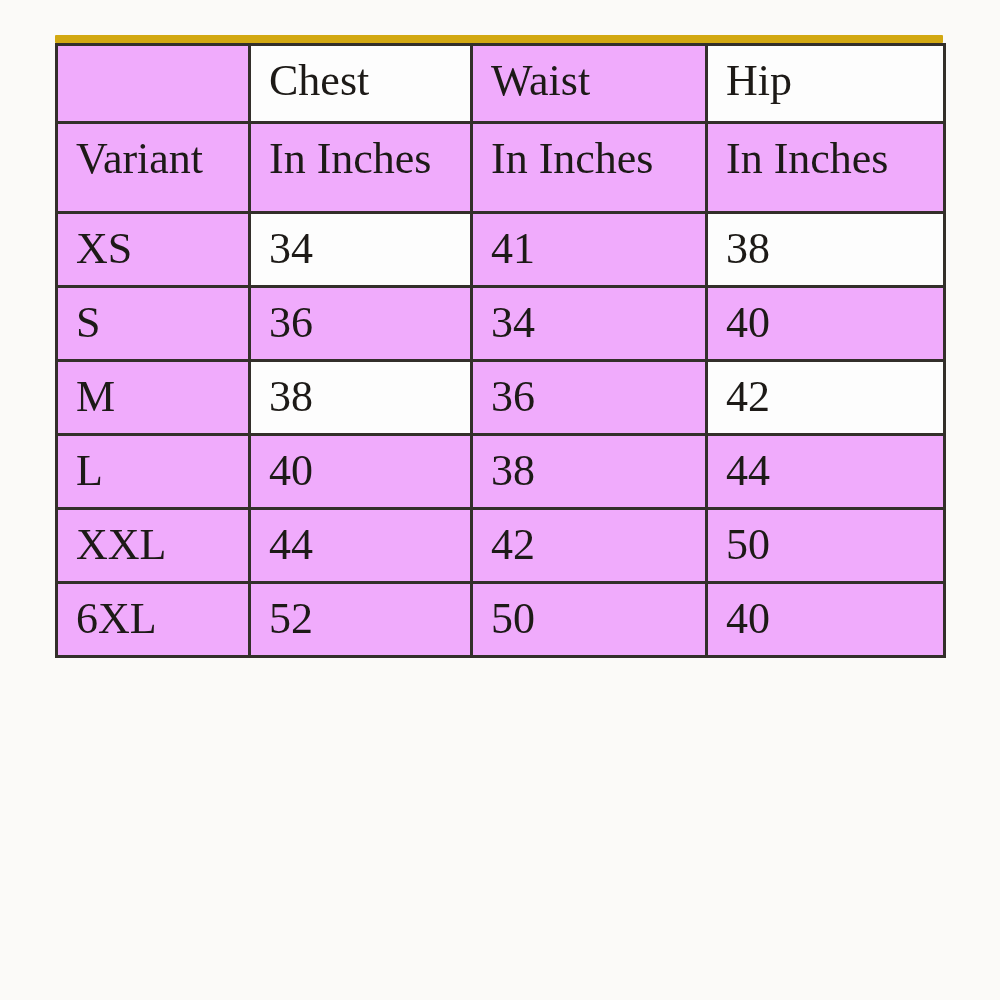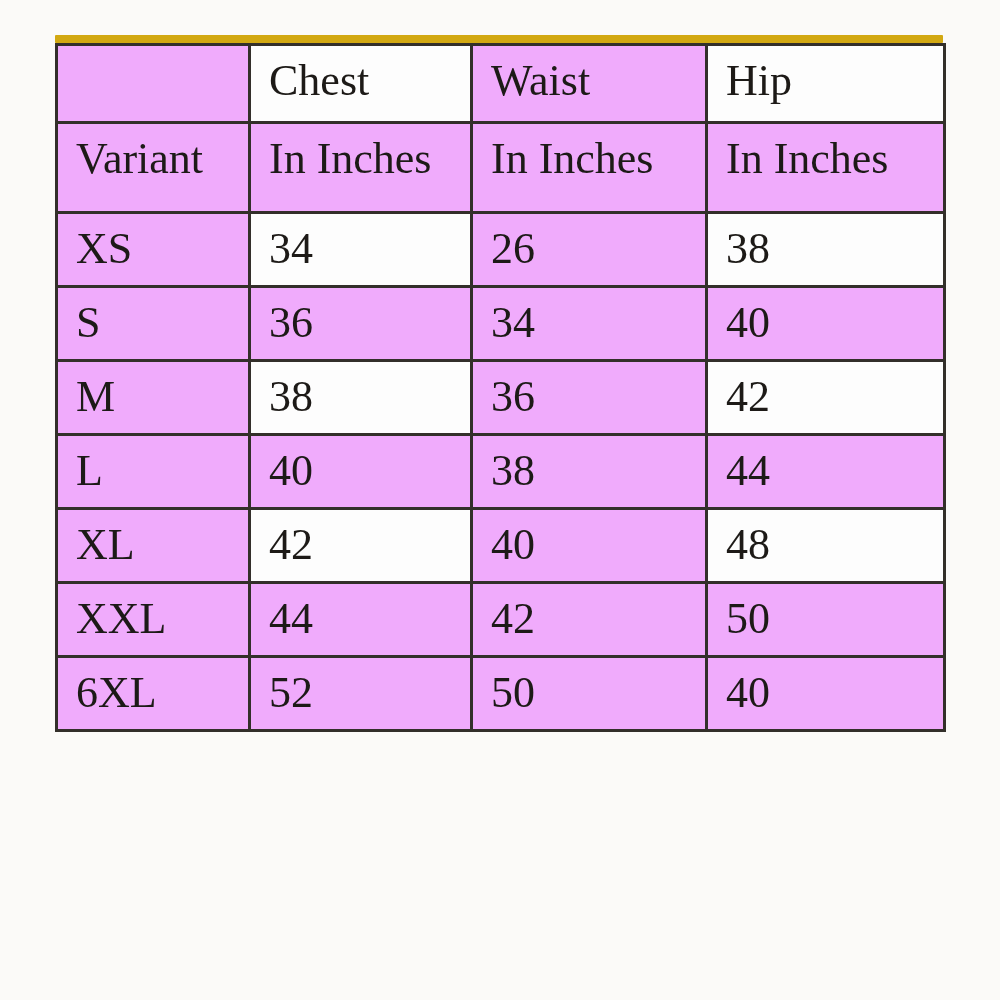--- a/index.html
+++ b/index.html
@@ -74,21 +74,21 @@
       <tr class="hrow2">
         <td class="p">Variant</td>
         <td class="p">In Inches</td>
         <td class="p">In Inches</td>
         <td class="p">In Inches</td>
       </tr>
 
       <tr class="drow">
         <td class="p">XS</td>
         <td class="w">34</td>
-        <td class="p">26</td>
+        <td class="p">41</td>
         <td class="w">38</td>
       </tr>
       <tr class="drow">
         <td class="p">S</td>
         <td class="p">36</td>
         <td class="p">34</td>
         <td class="p">40</td>
       </tr>
       <tr class="drow">
         <td class="p">M</td>
@@ -96,26 +96,20 @@
         <td class="p">36</td>
         <td class="w">42</td>
       </tr>
       <tr class="drow">
         <td class="p">L</td>
         <td class="p">40</td>
         <td class="p">38</td>
         <td class="p">44</td>
       </tr>
       <tr class="drow">
-        <td class="p">XL</td>
-        <td class="w">42</td>
-        <td class="p">40</td>
-        <td class="w">48</td>
-      </tr>
-      <tr class="drow">
         <td class="p">XXL</td>
         <td class="p">44</td>
         <td class="p">42</td>
         <td class="p">50</td>
       </tr>
       <tr class="drow">
         <td class="p">6XL</td>
         <td class="p">52</td>
         <td class="p">50</td>
         <td class="p">40</td>

